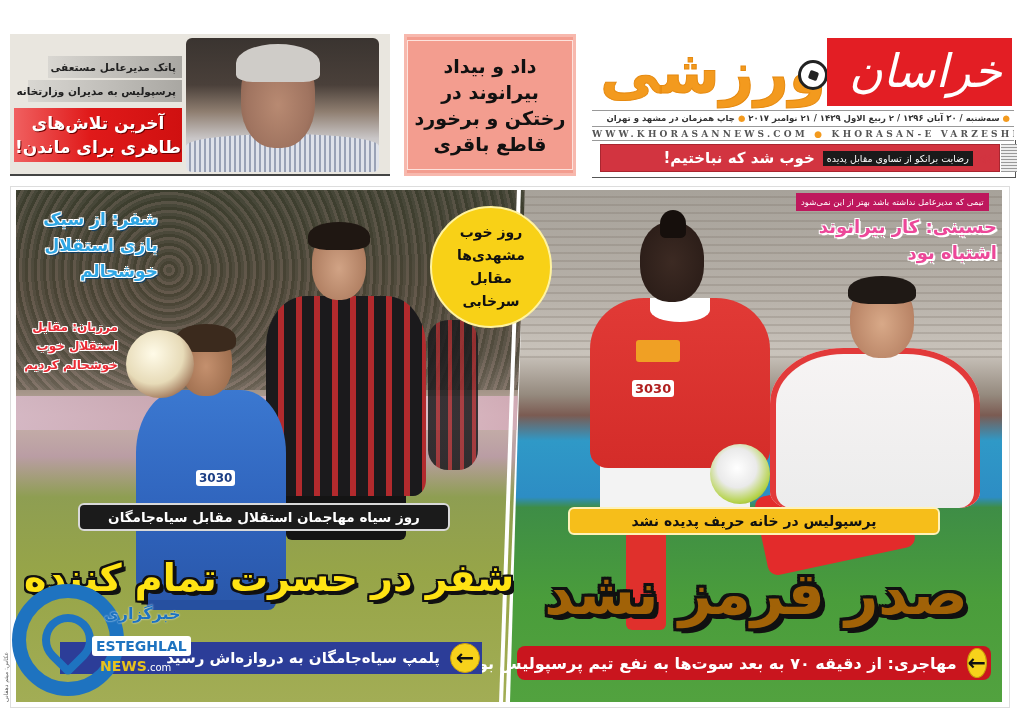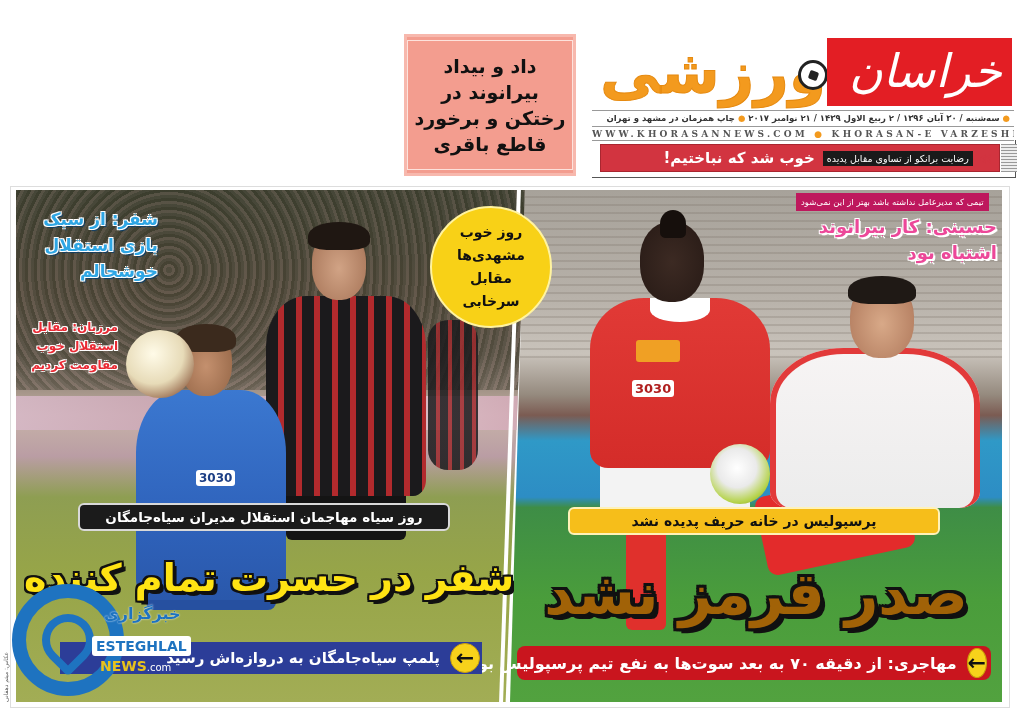--- a/index.html
+++ b/index.html
@@ -142,20 +142,33 @@
 
   .photo-credit { position: absolute; left: 2px; top: 632px; width: 10px; height: 70px; writing-mode: vertical-rl; transform: rotate(180deg); font-size: 6px; color: #666; white-space: nowrap; }
 </style>
 </head>
 <body>
 
 <div class="page">
 
   <div class="topbar">
 
+    <div class="taheri-box">
+      <div class="taheri-photo">
+        <div class="taheri-shirt"></div>
+        <div class="taheri-face"></div>
+        <div class="taheri-hair"></div>
+      </div>
+      <div class="gray-label l1">پاتک مدیرعامل مستعفی</div>
+      <div class="gray-label l2">پرسپولیس به مدیران وزارتخانه</div>
+      <div class="red-label">
+        <div>آخرین تلاش‌های</div>
+        <div>طاهری برای ماندن!</div>
+      </div>
+    </div>
 
     <div class="pink-teaser">
       <div class="pink-inner">
         <div class="pink-line">داد و بیداد</div>
         <div class="pink-line">بیرانوند در</div>
         <div class="pink-line">رختکن و برخورد</div>
         <div class="pink-line">قاطع باقری</div>
       </div>
     </div>
 
@@ -248,31 +261,31 @@
   </div>
 
   <div class="blue-headline">
     <div>شفر: از سبک</div>
     <div>بازی استقلال</div>
     <div>خوشحالم</div>
   </div>
   <div class="red-sub-left">
     <div>مرزبان: مقابل</div>
     <div>استقلال خوب</div>
-    <div>مقاومت کردیم</div>
+    <div>خوشحالم کردیم</div>
   </div>
 
   <div class="yellow-circle">
     <div class="yc-line">روز خوب</div>
     <div class="yc-line">مشهدی‌ها</div>
     <div class="yc-line">مقابل</div>
     <div class="yc-line">سرخابی</div>
   </div>
 
-  <div class="black-strip">روز سیاه مهاجمان استقلال مدیران سیاه‌جامگان</div>
+  <div class="black-strip">روز سیاه مهاجمان استقلال مقابل سیاه‌جامگان</div>
   <div class="big-headline-left">شفر در حسرت تمام کننده!</div>
   <div class="blue-strip">
     <span class="blue-strip-text">پلمپ سیاه‌جامگان به دروازه‌اش رسید</span>
     <span class="arrow-circle">←</span>
   </div>
 
   <div class="watermark">
     <div class="wm-ring"></div>
     <div class="wm-inner"></div>
     <div class="wm-fa">خبرگزاری</div>

